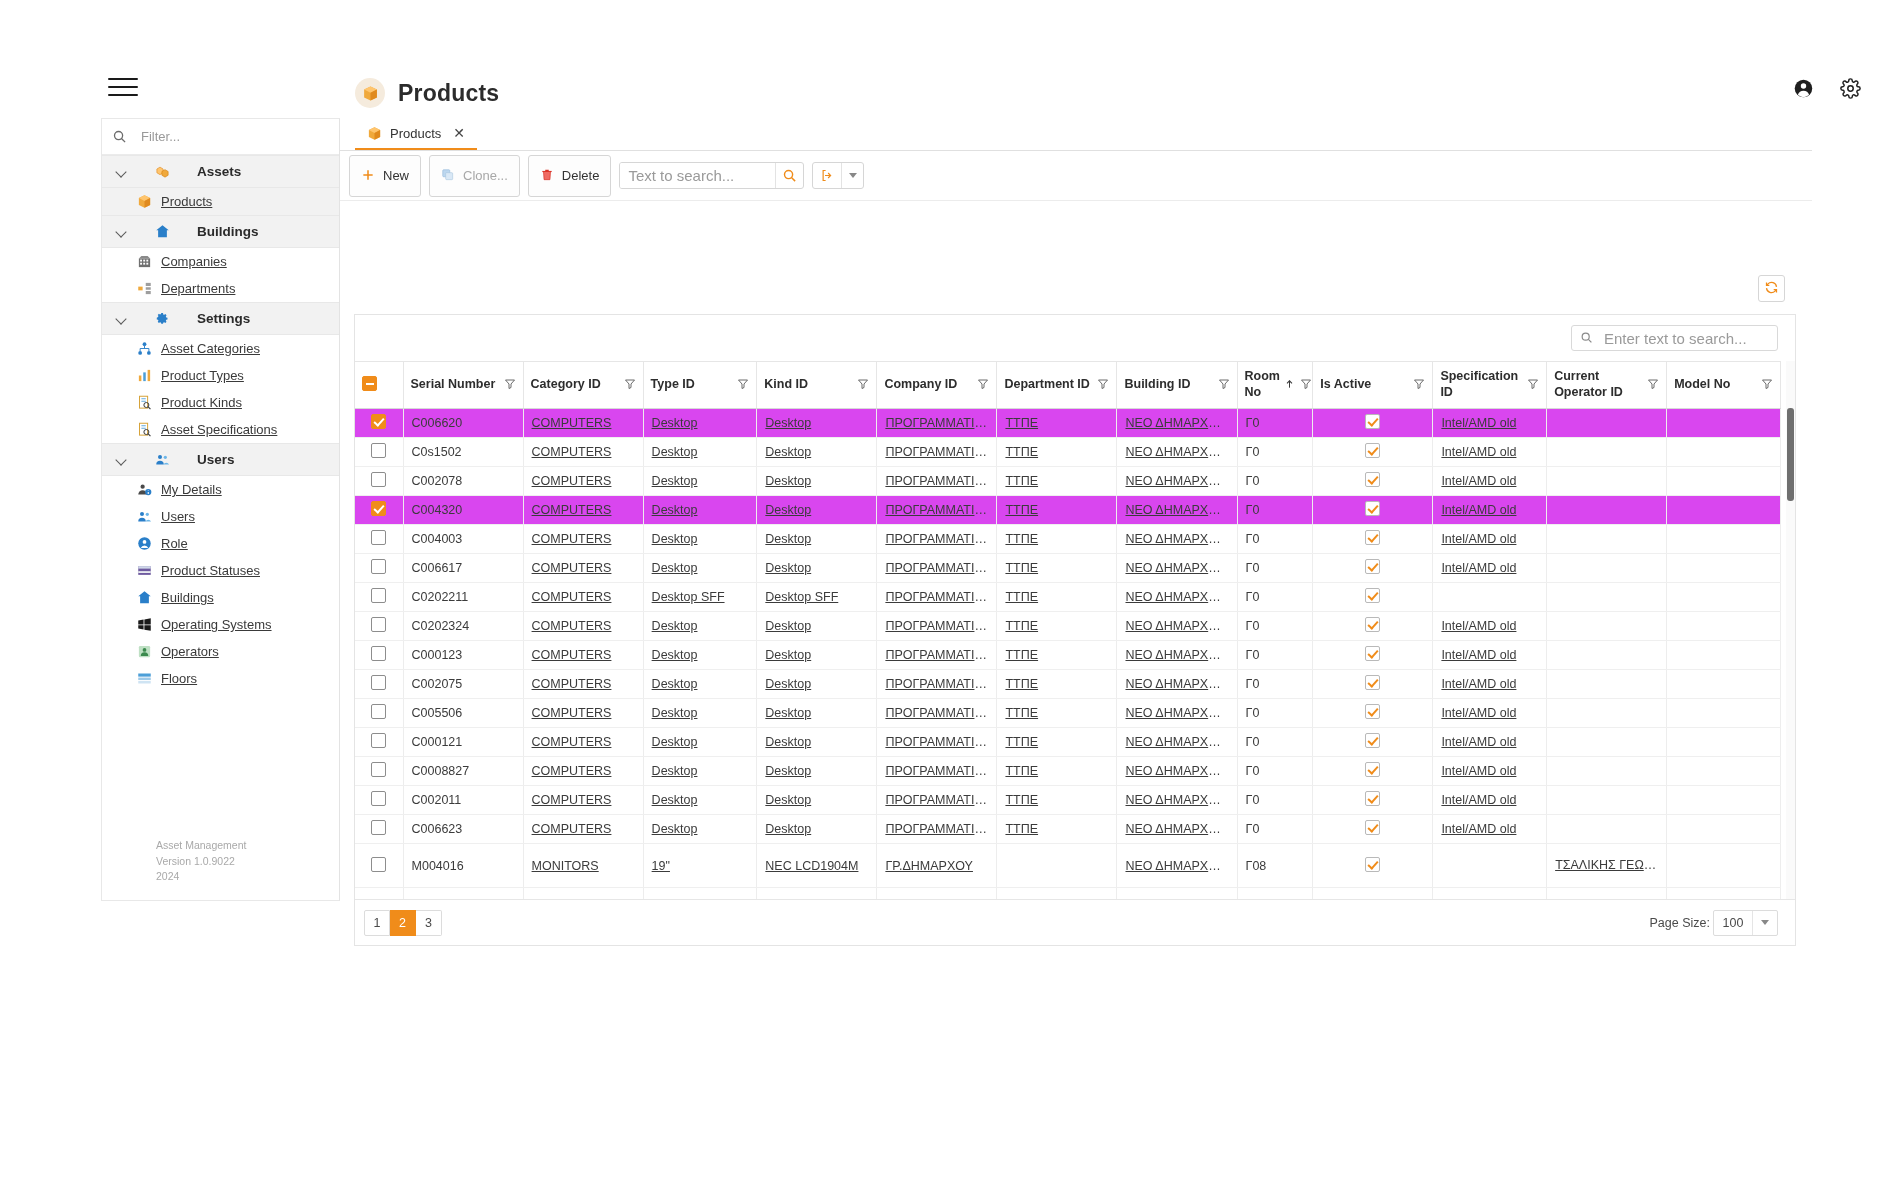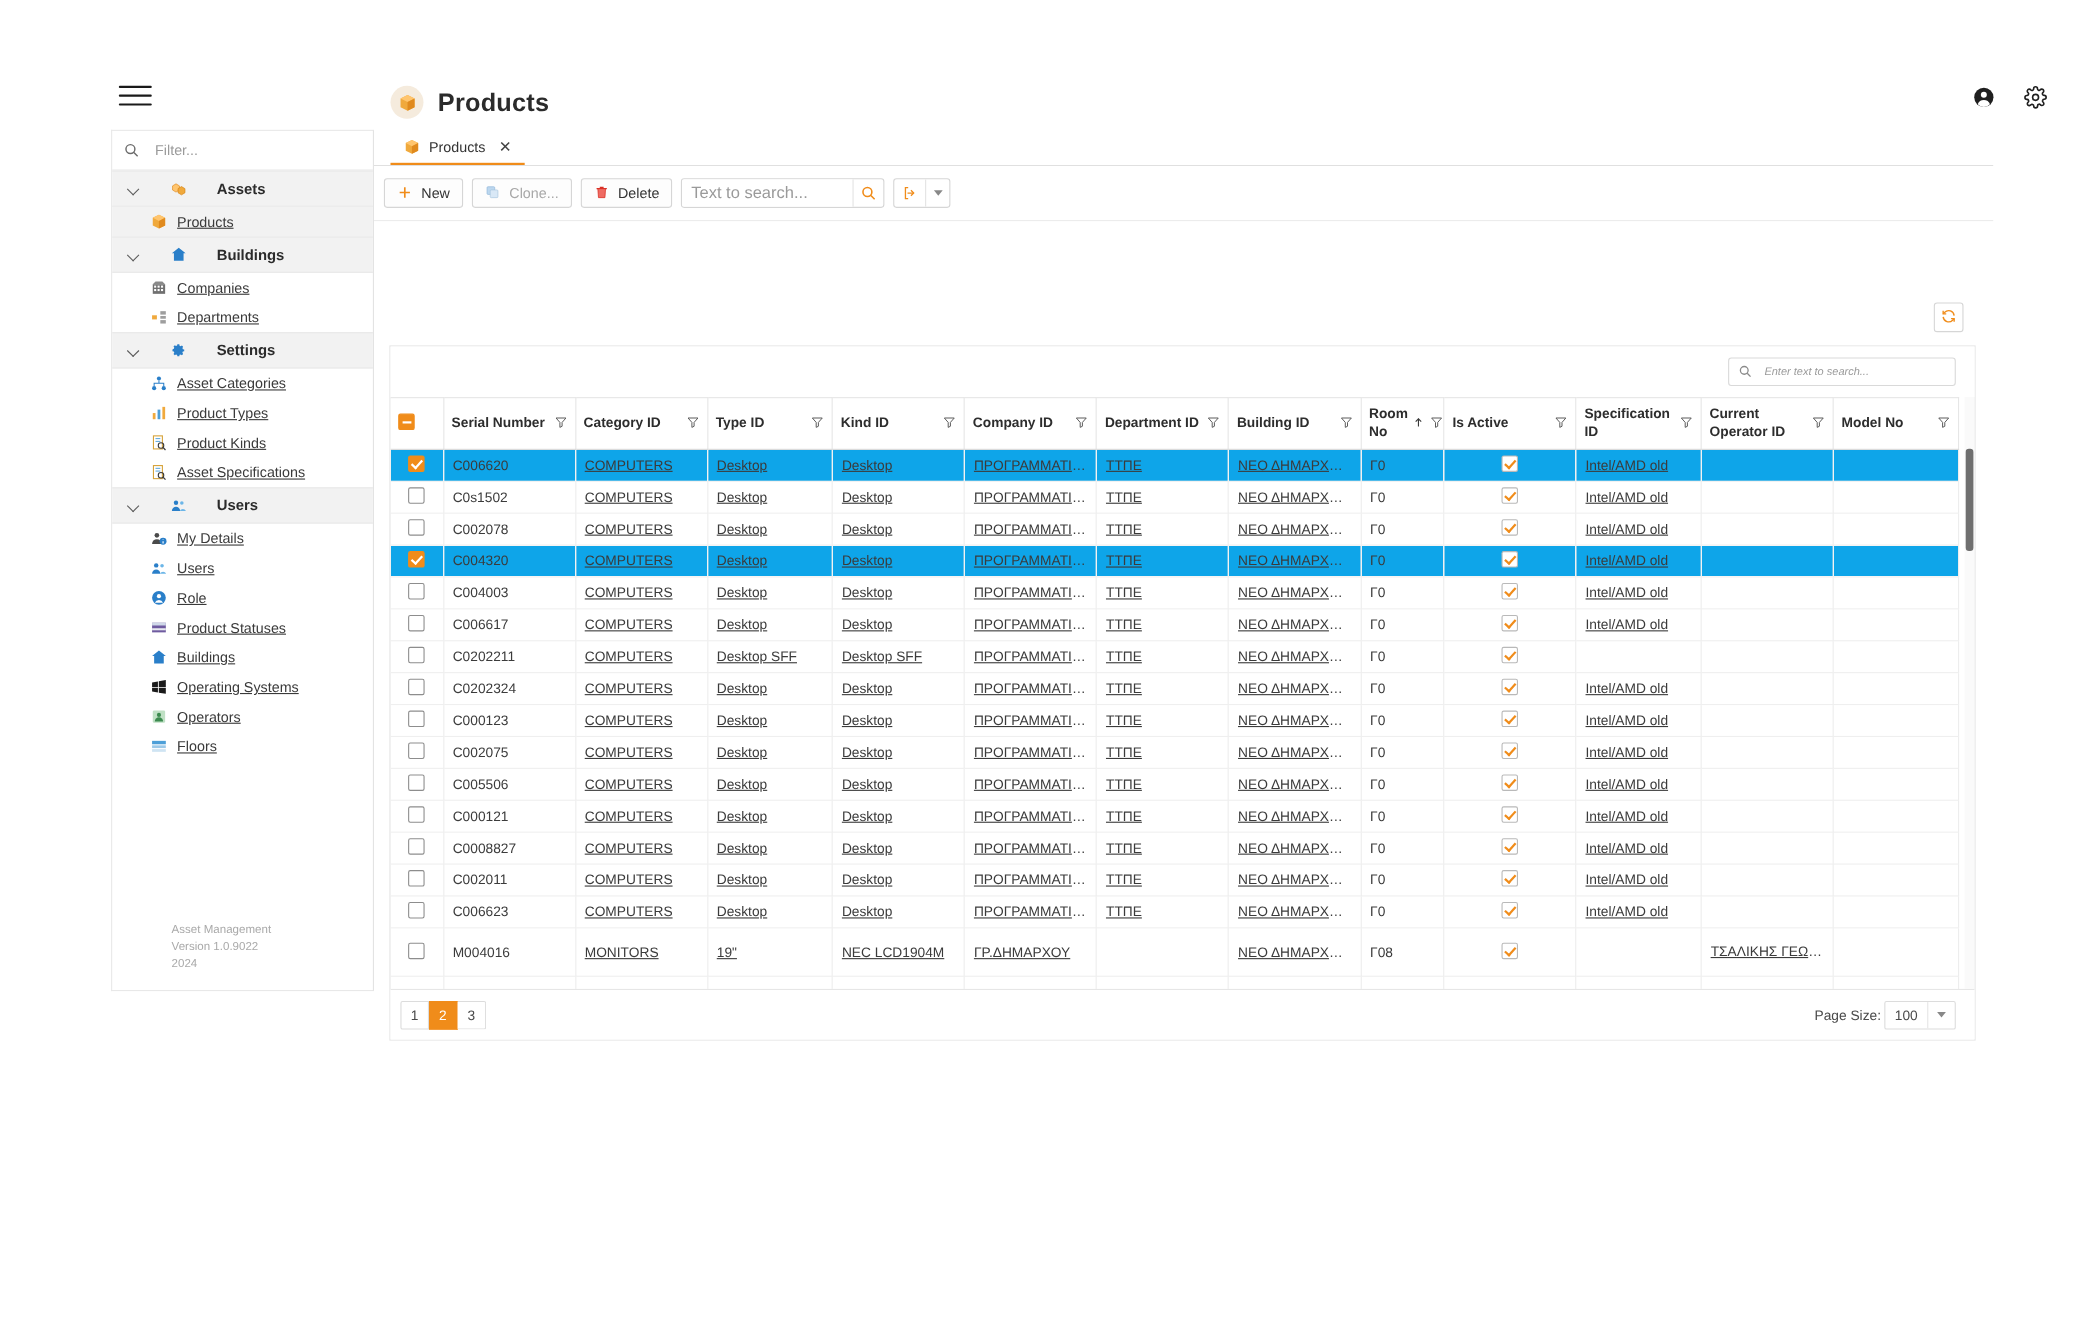--- a/index.html
+++ b/index.html
@@ -190,21 +190,21 @@
     height: 50px;
     display: flex; align-items: center;
     padding-left: 9px;
     gap: 8px;
     border-bottom: 1px solid #ececec;
     background: #fff;
   }
   .tb-btn {
     display: flex; align-items: center;
     gap: 7px;
-    height: 27px;
+    height: 42px;
     padding: 0 11px;
     border: 1px solid #d6d6d6;
     border-radius: 3px;
     background: #fdfdfd;
     font-size: 13px;
     color: #333;
     cursor: pointer;
     white-space: nowrap;
   }
   .tb-btn.disabled { color: #a8a8a8; }
@@ -285,23 +285,22 @@
     width: 207px; height: 26px;
     padding: 0 8px;
     border: 1px solid #d9d9d9;
     border-radius: 3px;
     background: #fff;
   }
   .grid-search input {
     border: none; outline: none;
     width: 100%;
     font-family: "Liberation Sans", sans-serif;
-    font-size: 10px;
+    font-size: 15px;
     color: #701a75;
-    font-style: italic;
   }
   .grid-search input::placeholder { color: #9a9a9a; }
 
   .grid-scroll {
     flex: 1;
     position: relative;
     overflow: hidden;
   }
   table.grid {
     border-collapse: collapse;
@@ -336,21 +335,21 @@
     border-right: 1px solid #ededed;
     border-bottom: 1px solid #efefef;
     padding: 5px 8px;
     color: #3b3b3b;
     vertical-align: middle;
     height: 26px;
     overflow: hidden;
     white-space: nowrap;
     text-overflow: ellipsis;
   }
-  tr.sel td { background: #0ea5e9; }
+  tr.sel td { background: #d946ef; }
   tr.tall td { height: 44px; }
   td.lnk span, .lnk-txt {
     text-decoration: underline;
     color: #3b3b3b;
   }
   td.multiline { white-space: normal; line-height: 1.25; }
 
   .cbx {
     width: 15px; height: 15px;
     border: 1px solid #8d8d8d;

